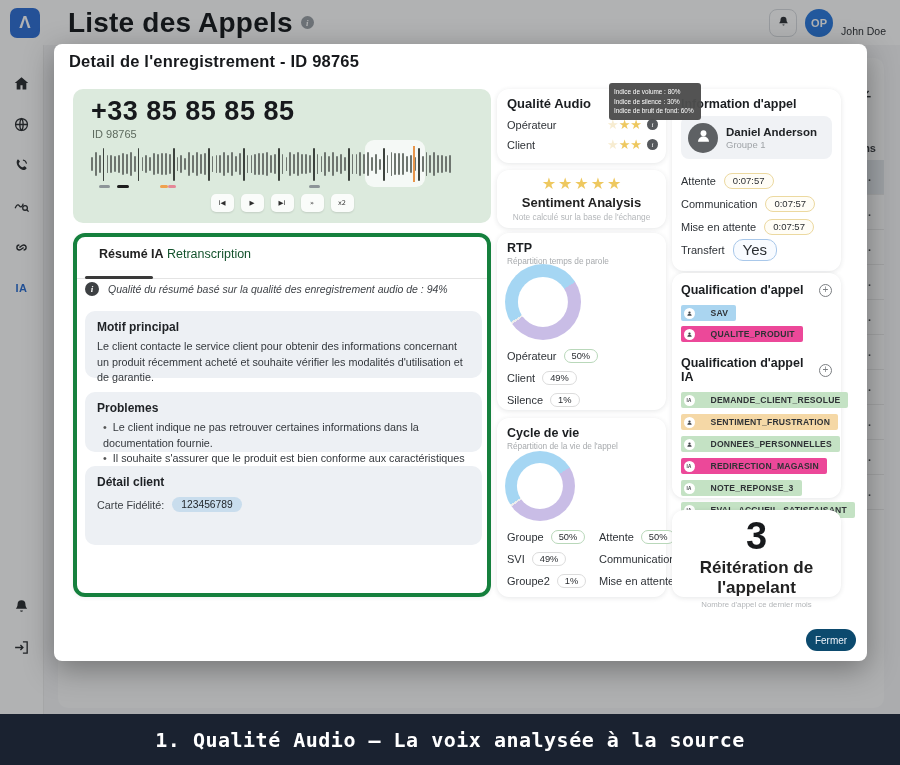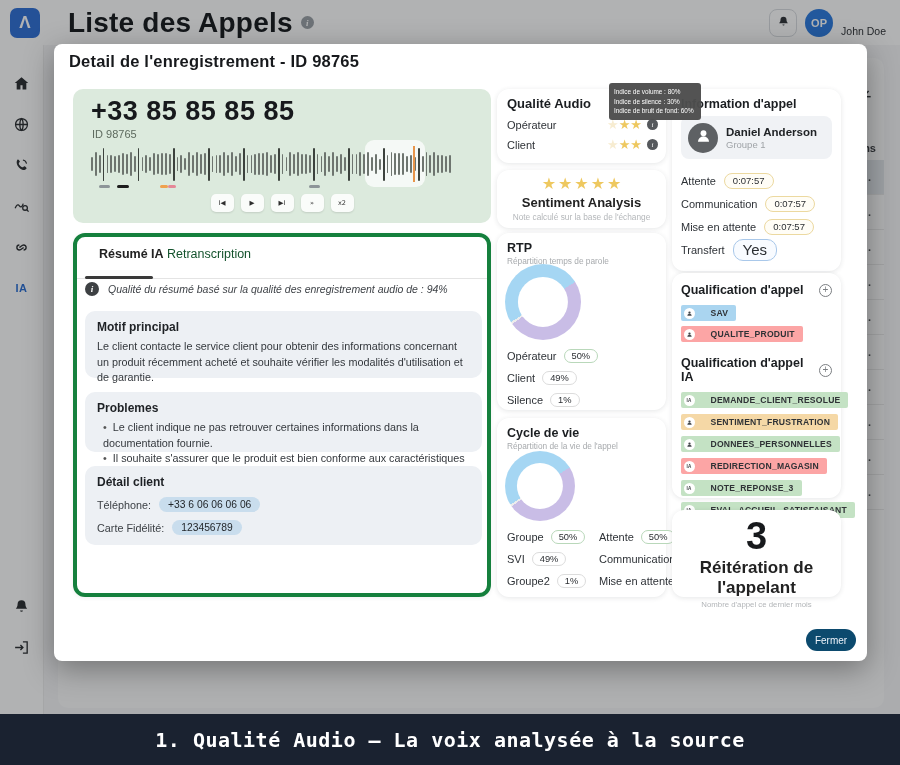--- a/index.html
+++ b/index.html
@@ -121,21 +121,21 @@
   .q-head{display:flex;align-items:center;margin-top:2px}
   .q-title{font-size:12.5px;font-weight:800;color:#1b1e21;flex:1}
   .plus-ic{width:13px;height:13px;border:1.4px solid #7b7e82;border-radius:50%;color:#7b7e82;font-size:10px;line-height:10px;text-align:center;cursor:pointer}
   .tag-wrap{display:flex;flex-wrap:wrap;gap:5px;margin-top:8px}
   .tag-col{display:flex;flex-direction:column;align-items:flex-start;gap:6px;margin-top:8px}
   .tag{display:inline-flex;align-items:center;gap:16px;border-radius:2px;padding:1.5px 8px 1.5px 2.5px;height:16px}
   .tag-label{font-size:8.6px;font-weight:700;color:#2f3236;letter-spacing:.2px;white-space:nowrap}
   .tag-ic{width:11px;height:11px;border-radius:50%;background:#fff;display:flex;align-items:center;justify-content:center;flex:none}
   .tag-ic b{font-size:4.6px;color:#3a3d40;letter-spacing:.2px}
   .tag-ic svg{width:7px;height:7px}
-  .tag-blue{background:#aad5f0}.tag-pink{background:#fca5a5}.tag-green{background:#c4e2c4}.tag-orange{background:#f5d8a6}
+  .tag-blue{background:#aad5f0}.tag-pink{background:#ec4899}.tag-green{background:#c4e2c4}.tag-orange{background:#f5d8a6}
 
   .reiter-card{left:618px;top:466px;width:169px;height:87px;text-align:center}
   .reiter-val{font-size:38px;font-weight:800;color:#17191c;line-height:1;margin-top:7px}
   .reiter-title{font-size:17px;font-weight:700;color:#222;margin-top:3px}
   .reiter-sub{font-size:7.8px;color:#b2b5b8;margin-top:2px}
 
   .close-btn{position:absolute;left:752px;top:585px;width:50px;height:22px;background:#0c4a6e;border:none;border-radius:13px;color:#eef3fa;font-size:10px;cursor:pointer}
 
   .tooltip{position:absolute;left:555px;top:39px;width:92px;background:rgba(77,77,77,.97);border-radius:3px;padding:4px 5px;z-index:30}
   .tooltip div{color:#fff;font-size:6.4px;line-height:1.5;white-space:nowrap}
@@ -406,24 +406,20 @@
         <h4>Problemes</h4>
         <ul>
             <li>Le client indique ne pas retrouver certaines informations dans la documentation fournie.</li>
             <li>Il souhaite s'assurer que le produit est bien conforme aux caractéristiques annoncées.</li>
           </ul>
       </div>
       <div class="sum-box" style="top:229px;height:79px">
         <h4>Détail client</h4>
         <div>
             <div class="kv-row">
-              <span class="kv-label">Téléphone:</span>
-              <span class="pill-blue">+33 6 06 06 06 06</span>
-            </div>
-            <div class="kv-row">
               <span class="kv-label">Carte Fidélité:</span>
               <span class="pill-blue">123456789</span>
             </div>
           </div>
       </div>
     </div>
 
     <div class="card qa-card">
       <div class="qa-title">Qualité Audio</div>
       <div>

